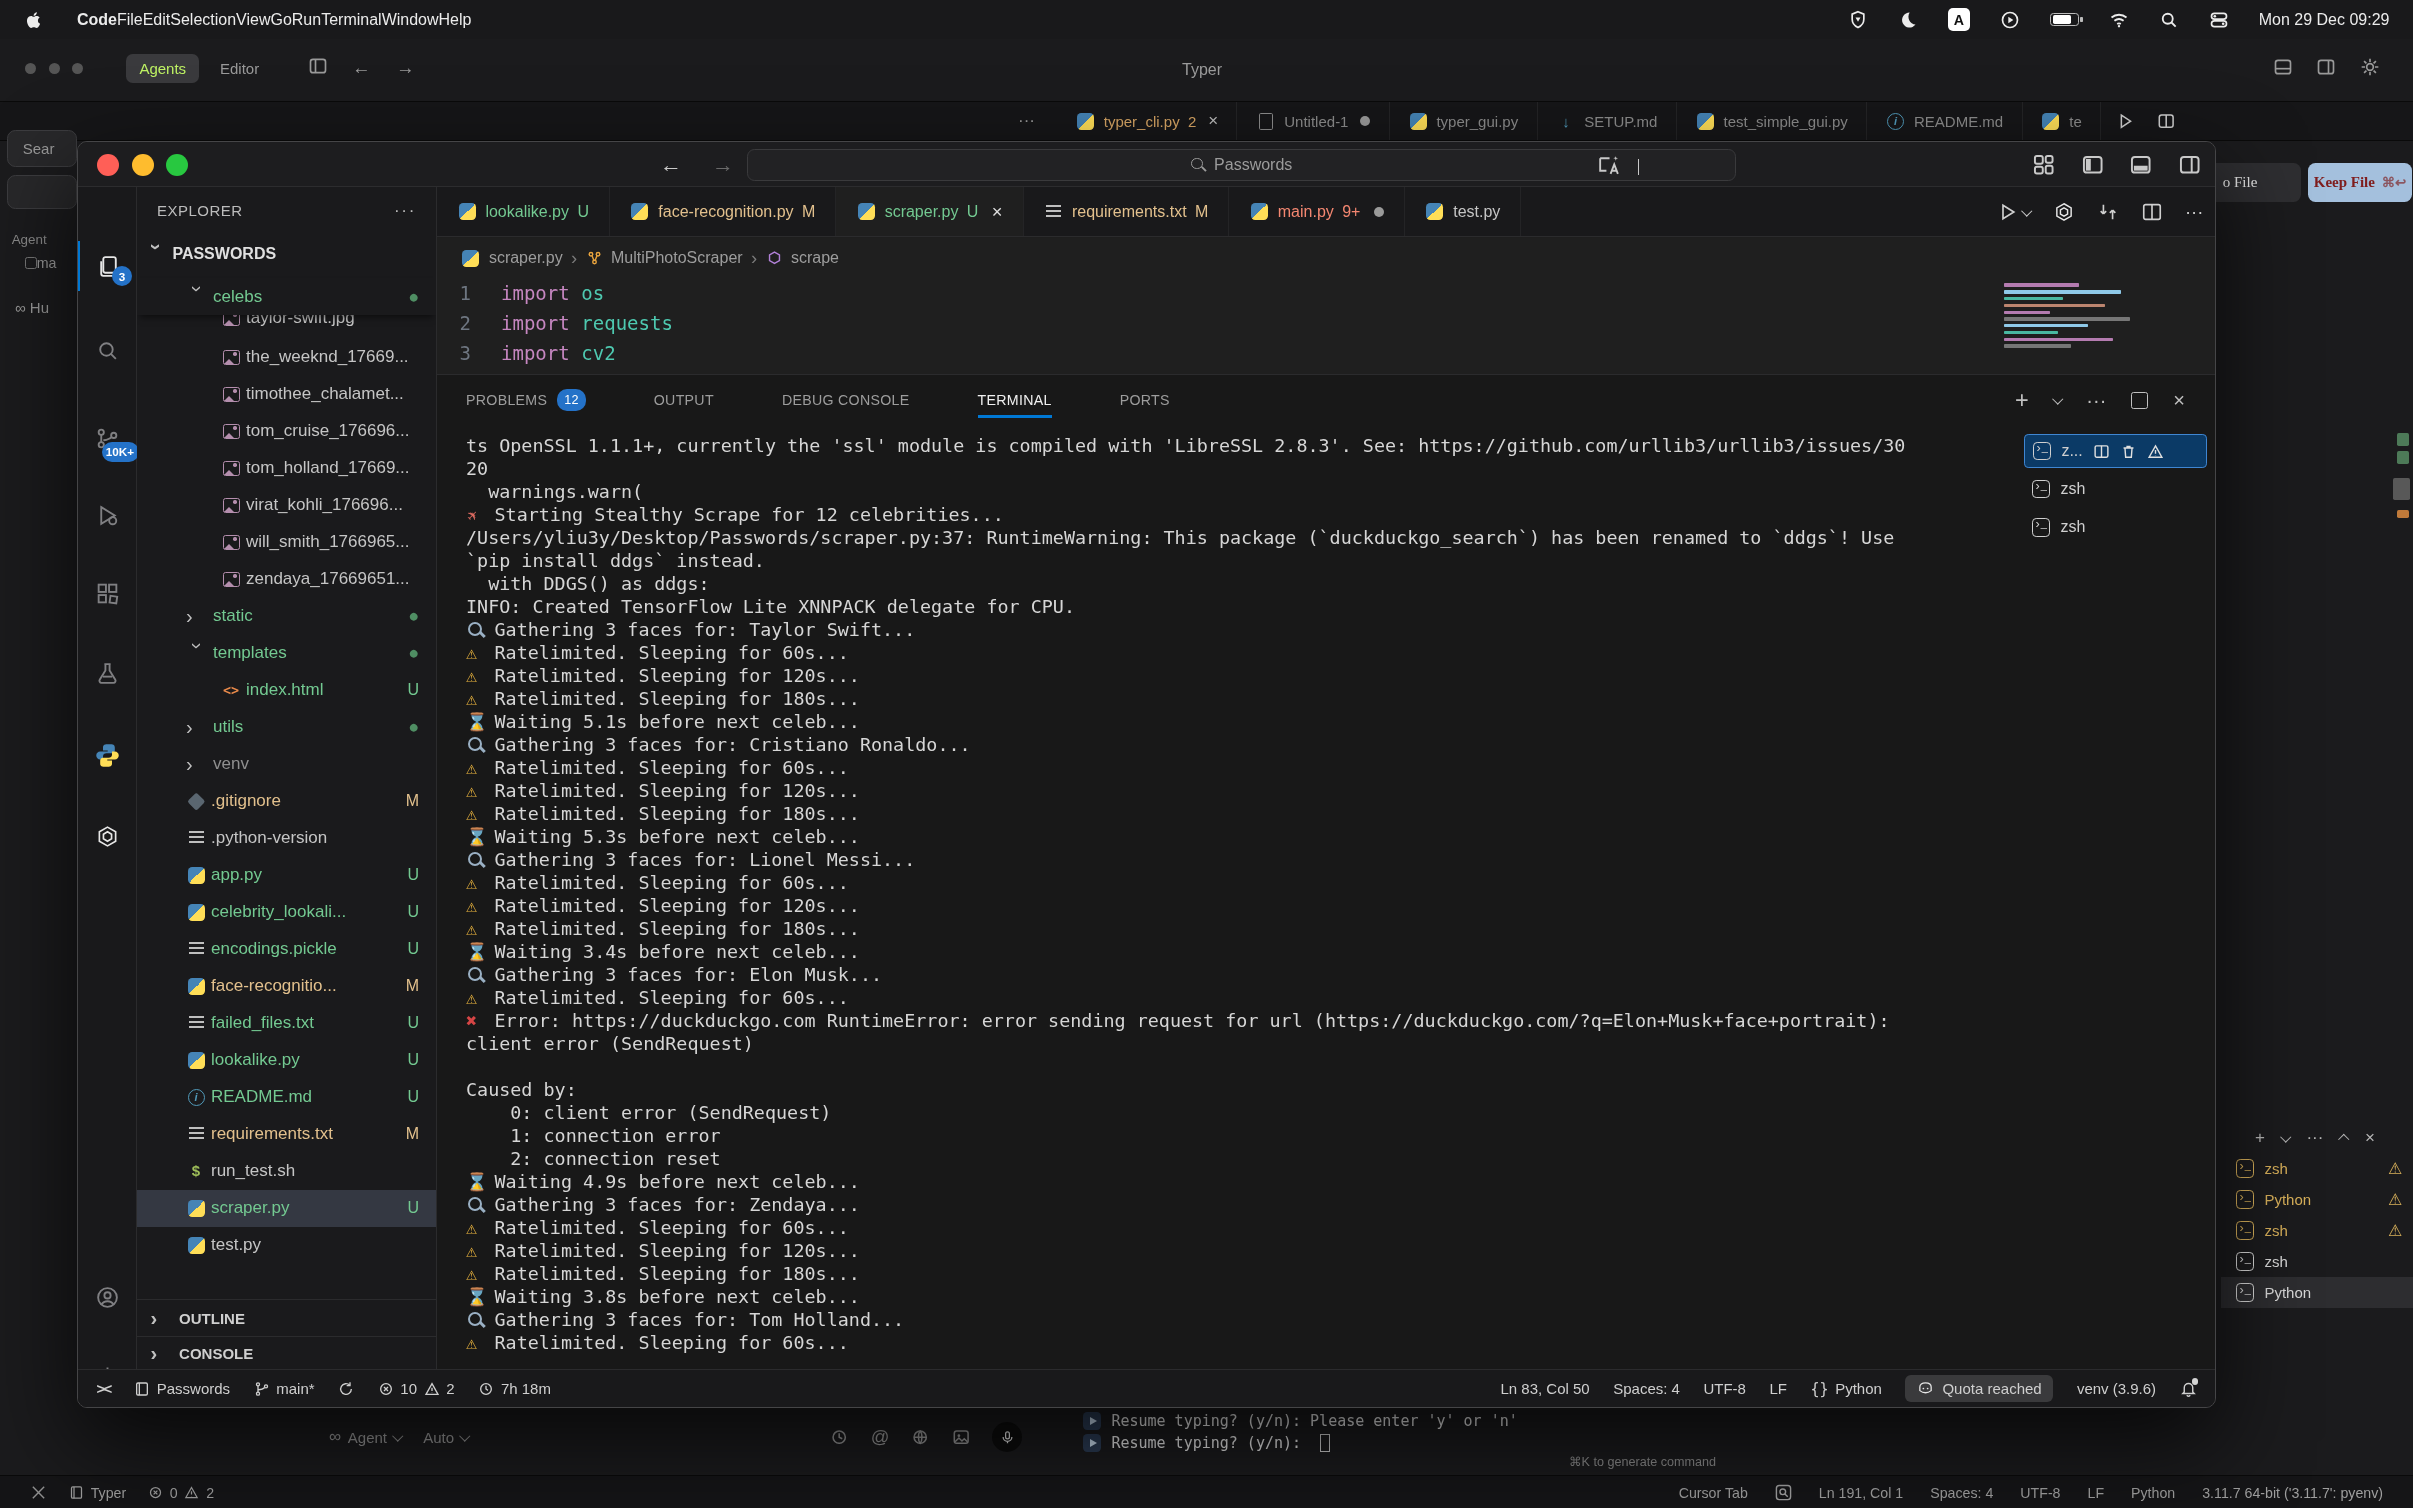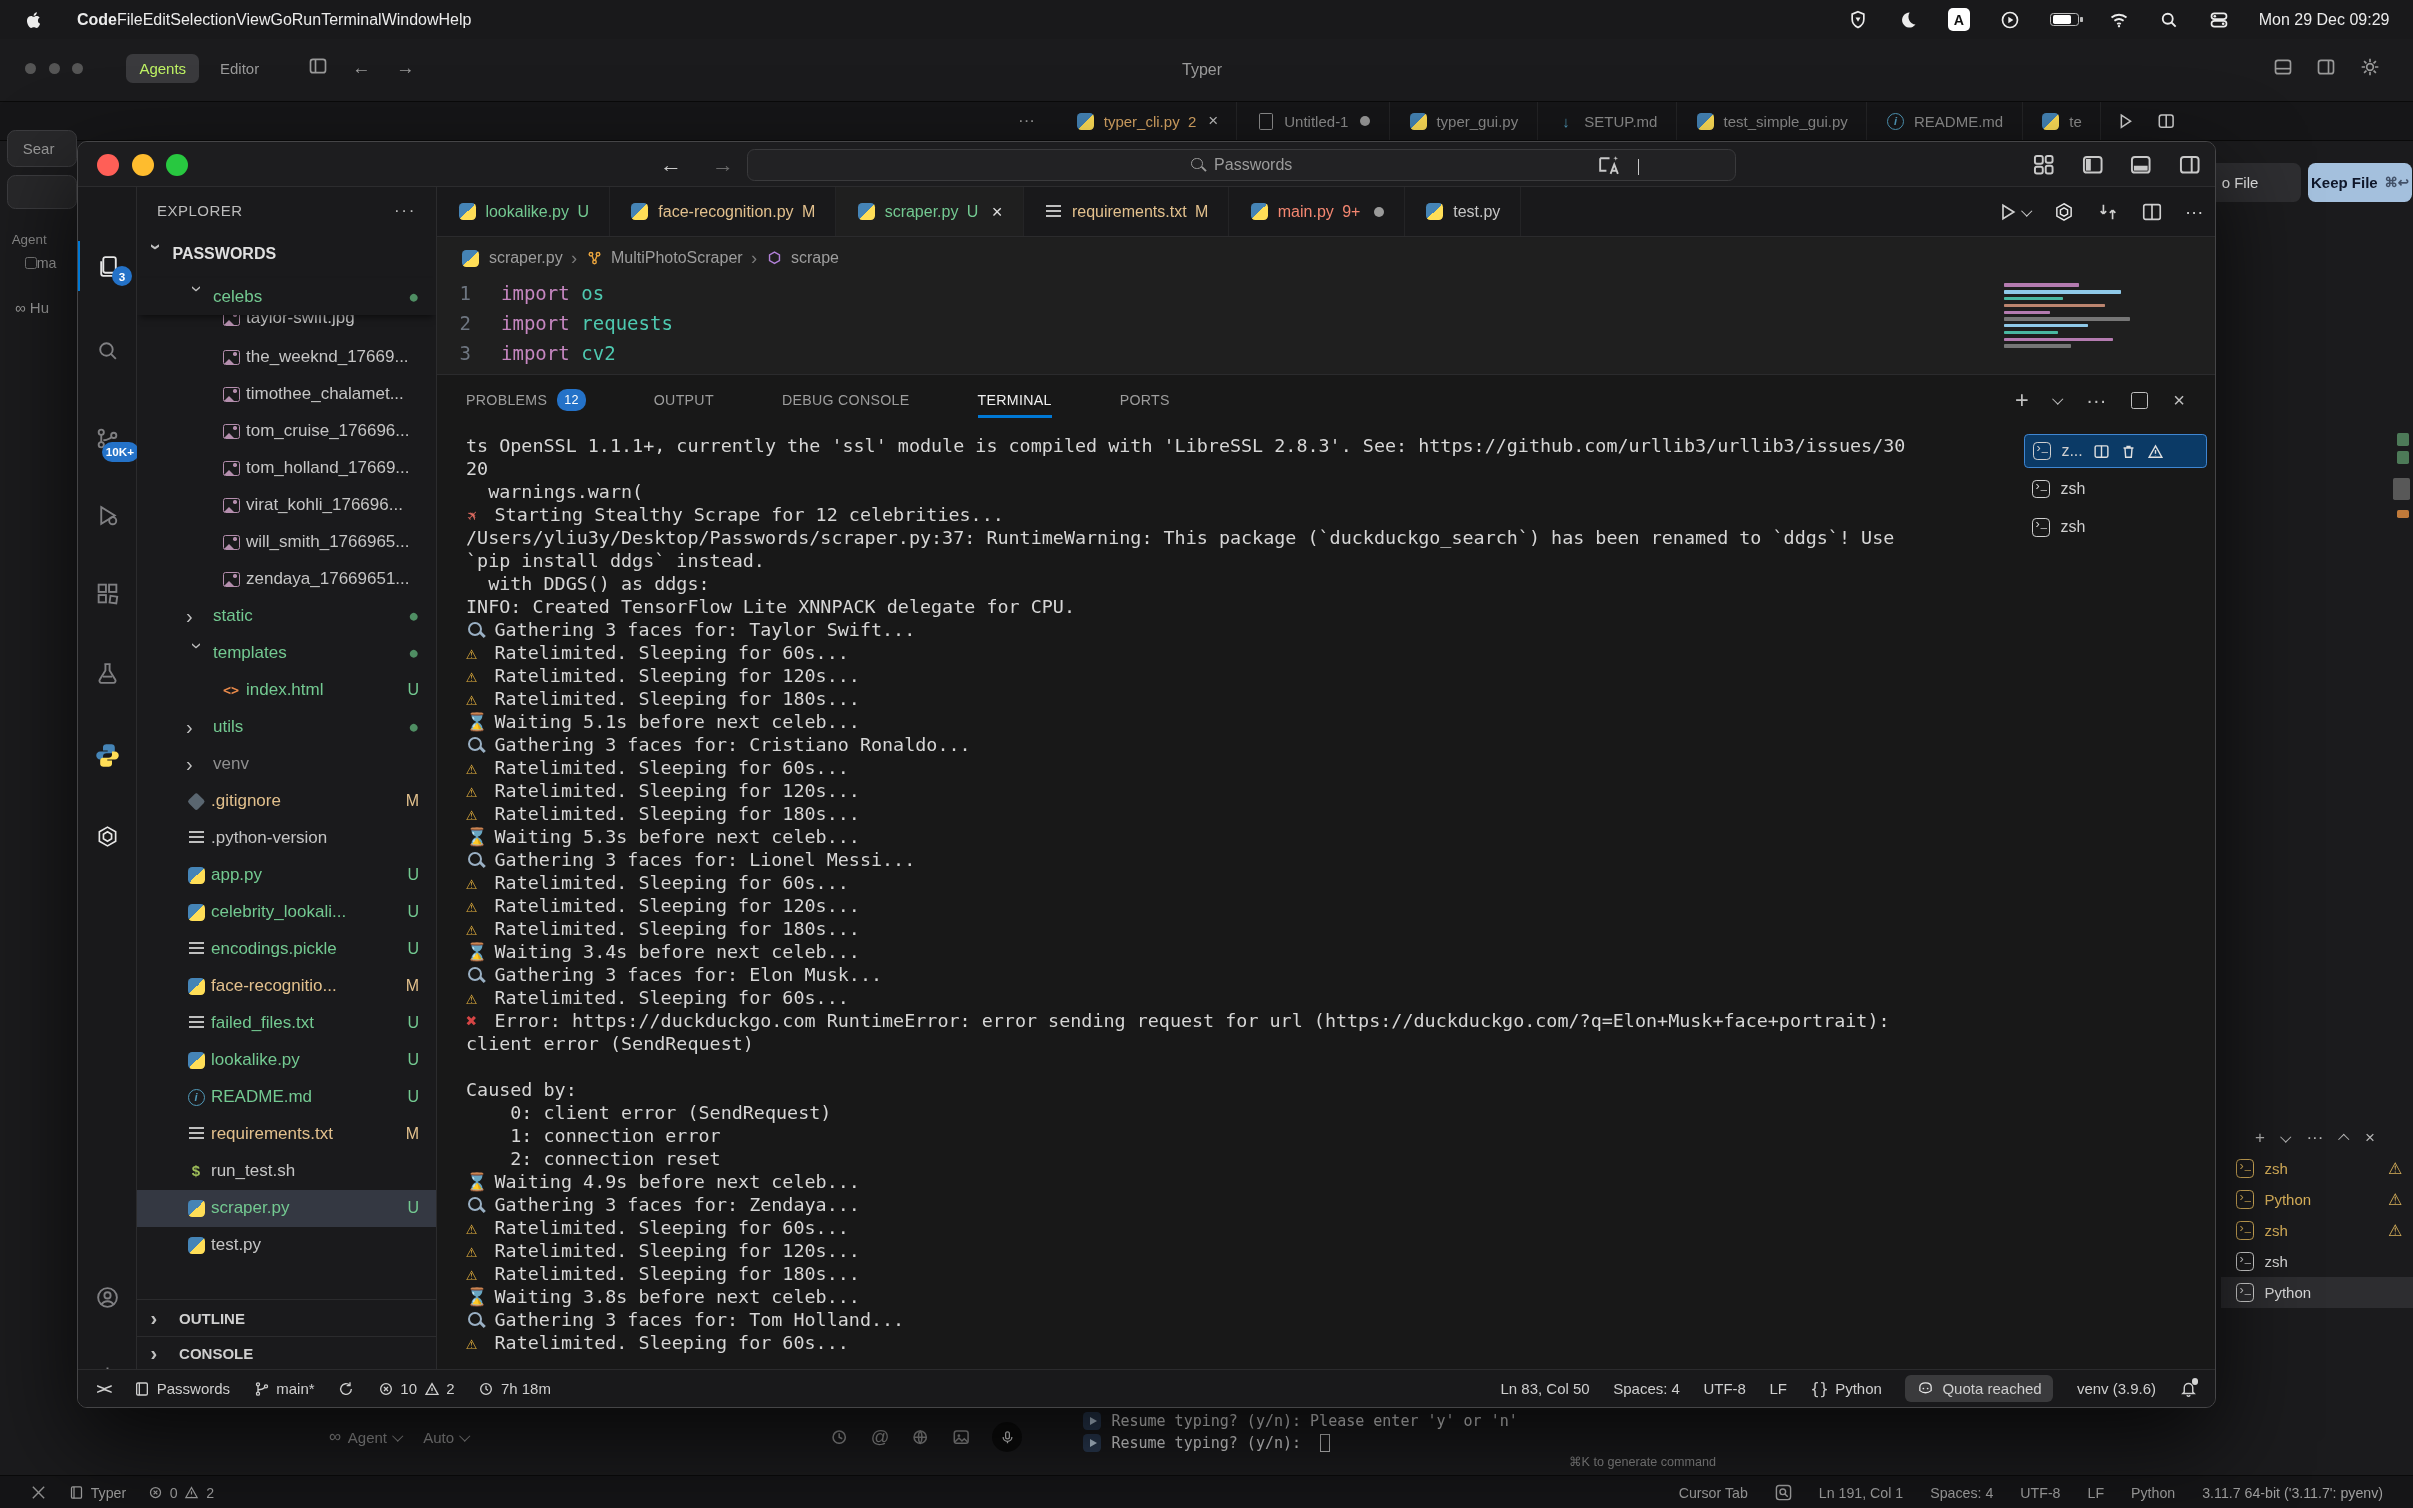--- a/index.html
+++ b/index.html
@@ -31,23 +31,23 @@
   .ghosttxt{color:#9a9a9a;font-size:15px;}
   .bg-title{color:#9b9b9b;font-size:16px;}
   .navic{color:#9a9a9a;font-size:18.4px;}
   .bg-tabrow{position:absolute;left:0;top:62px;width:2413px;height:40px;background:#161618;
     border-top:0.8px solid #0a0a0a;border-bottom:0.8px solid #0a0a0a;display:flex;align-items:center;}
   .bgtab{display:flex;align-items:center;gap:8.4px;height:100%;padding:0 18.4px;border-right:0.8px solid #242426;font-size:15px;}
   .t-mod{color:#d7a564;}
   .t-plain{color:#8c8c8c;}
   .bgtab .bclose{color:#bbb;font-size:17px;margin-left:3.4px;}
   .bgtab .bdot{width:10px;height:10px;border-radius:50%;background:#9a9a9a;margin-left:3.4px;}
-  .kbtn{position:absolute;height:39px;border-radius:7.5px;display:flex;align-items:center;justify-content:center;font-size:15px;}
+  .kbtn{position:absolute;height:39px;border-radius:7.5px;display:flex;align-items:center;justify-content:center;font-size:15px;font-family:Liberation Serif, serif;}
   .kbtn.sec{background:#2e2e31;color:#e6e6e6;}
-  .kbtn.pri{background:#a4c0dd;color:#0f172a;font-weight:bold;gap:6.7px;}
+  .kbtn.pri{background:#a4c0dd;color:#7f1d1d;font-weight:bold;gap:6.7px;}
   .frag-input{position:absolute;background:#28282a;border:0.8px solid #3c3c3f;border-radius:8.4px;
     color:#9a9a9a;font-size:15px;display:flex;align-items:center;padding:0 15px;}
   .resline{display:flex;align-items:center;gap:10px;height:22px;
     font-family:"DejaVu Sans Mono",monospace;font-size:15px;color:#e8e8e8;white-space:pre;}
   .resplay{width:18.4px;height:18.4px;border-radius:4.2px;background:#2c3d56;display:flex;align-items:center;justify-content:center;}
   .resplay::before{content:"";border-left:7.5px solid #cfe2f5;border-top:4.2px solid transparent;border-bottom:4.2px solid transparent;margin-left:1.7px;}
   .curblock{width:10px;height:18.4px;border:1.7px solid #cfcfcf;display:inline-block;}
   .hint{color:#8a8a8a;font-size:12.6px;}
   .chatbar{position:absolute;display:flex;align-items:center;gap:22px;color:#9a9a9a;font-size:15px;}
   .cchip{display:flex;align-items:center;gap:6.7px;}

